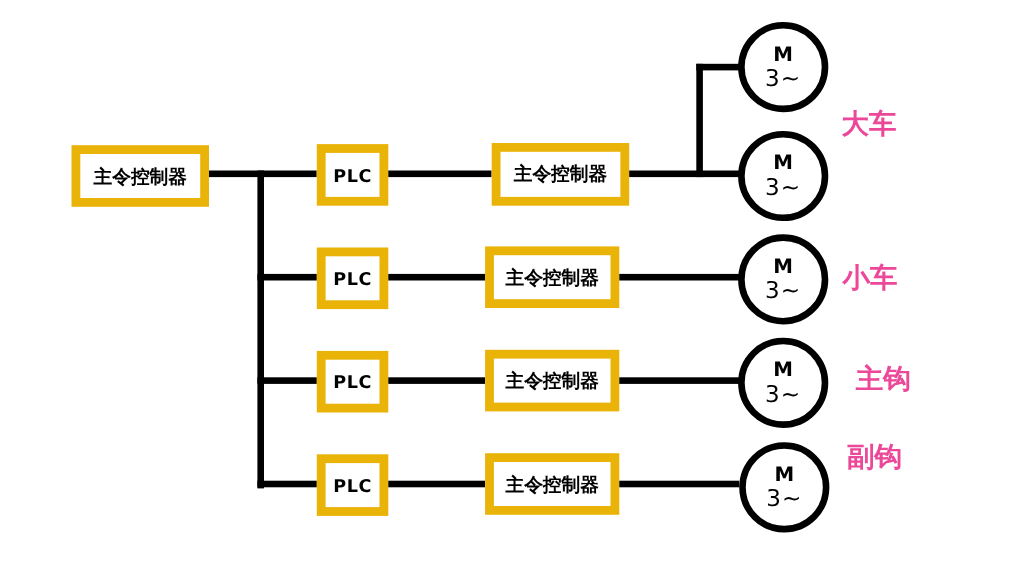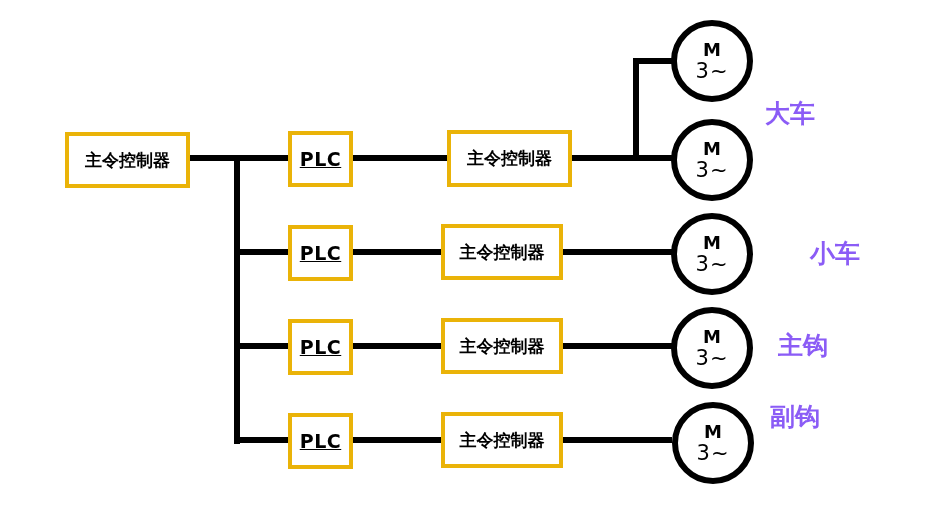--- a/index.html
+++ b/index.html
@@ -16,31 +16,31 @@
     overflow: hidden;
     color: #000000;
   }
   .wire {
     position: absolute;
     background: #000000;
   }
   .box {
     position: absolute;
     box-sizing: border-box;
-    border: 4px solid #eab308;
+    border: 8px solid #eab308;
     background: #ffffff;
     display: flex;
     align-items: center;
     justify-content: center;
     font-weight: bold;
     color: #000000;
     white-space: nowrap;
   }
   .ctrl-box { font-size: 17px; }
-  .plc-box  { font-size: 19px; letter-spacing: 0.5px; text-decoration: underline; }
+  .plc-box  { font-size: 16px; letter-spacing: 0.5px; }
   .motor {
     position: absolute;
     box-sizing: border-box;
     width: 82px;
     height: 82px;
     border: 6px solid #000000;
     border-radius: 50%;
     background: #ffffff;
     display: flex;
     flex-direction: column;
@@ -57,21 +57,21 @@
   .motor .m-phase {
     font-size: 21px;
     font-weight: normal;
     letter-spacing: 1px;
   }
   .group-label {
     position: absolute;
     font-weight: bold;
     font-size: 25px;
     line-height: 1;
-    color: #8b5cf6;
+    color: #ec4899;
     white-space: nowrap;
     font-family: Liberation Serif, serif;
   }
 </style>
 </head>
 <body>
 
 <div id="canvas">
 
   <div class="box ctrl-box" style="left:65px; top:132px; width:125px; height:56px;">
@@ -110,21 +110,21 @@
   </div>
   <div class="wire" style="left:353px; top:249px; width:88px; height:6px;"></div>
   <div class="box ctrl-box" style="left:441px; top:224px; width:122px; height:56px;">
     <span>主令控制器</span>
   </div>
   <div class="wire" style="left:563px; top:249px; width:109px; height:6px;"></div>
   <div class="motor" style="left:671px; top:213px;">
     <span class="m-sym">M</span>
     <span class="m-phase">3~</span>
   </div>
-  <div class="group-label" style="left:810px; top:241px;">小车</div>
+  <div class="group-label" style="left:766px; top:241px;">小车</div>
 
   <div class="box plc-box" style="left:288px; top:319px; width:65px; height:56px;">
     <span>PLC</span>
   </div>
   <div class="wire" style="left:353px; top:343px; width:88px; height:6px;"></div>
   <div class="box ctrl-box" style="left:441px; top:318px; width:122px; height:56px;">
     <span>主令控制器</span>
   </div>
   <div class="wire" style="left:563px; top:343px; width:109px; height:6px;"></div>
   <div class="motor" style="left:671px; top:307px;">

